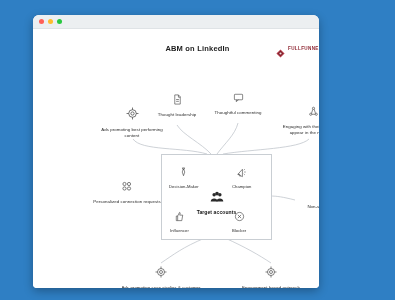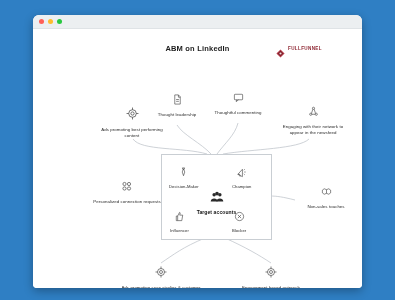--- a/index.html
+++ b/index.html
@@ -6,21 +6,21 @@
   body{
     width:395px;height:300px;overflow:hidden;
     background:#2f7fc4;
     font-family:"Liberation Sans", sans-serif;
     -webkit-font-smoothing:antialiased;
   }
   .desktop{position:relative;width:395px;height:300px;}
 
   
   .window{
-    position:absolute;left:33px;top:15px;width:329px;height:273px;
+    position:absolute;left:33px;top:15px;width:286px;height:273px;
     background:#ffffff;border-radius:6px 6px 4px 4px;
     box-shadow:0 3px 10px rgba(0,0,0,.30);
     overflow:hidden;
   }
   .titlebar{
     position:relative;height:13px;background:#eceff1;
     border-bottom:1px solid #dfe3e6;
   }
   .lights{position:absolute;left:6px;top:4px;display:flex;gap:4px;}
   .light{width:5px;height:5px;border-radius:50%;}

